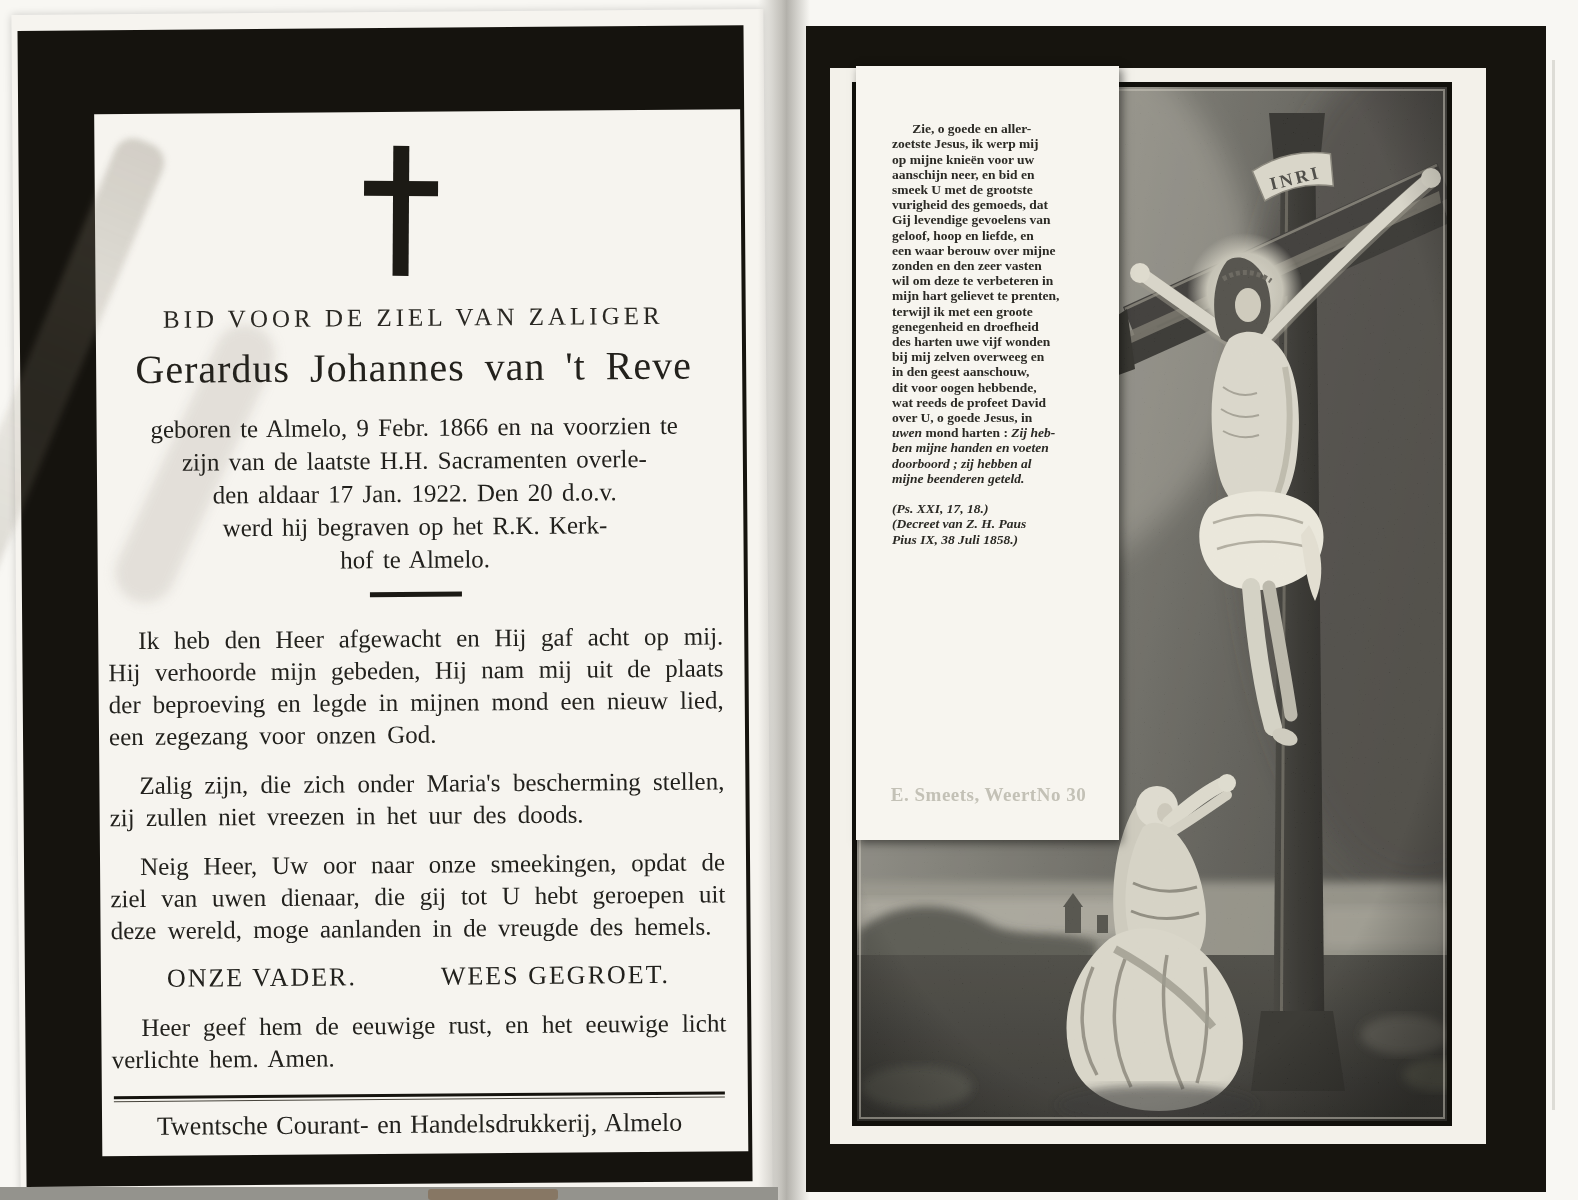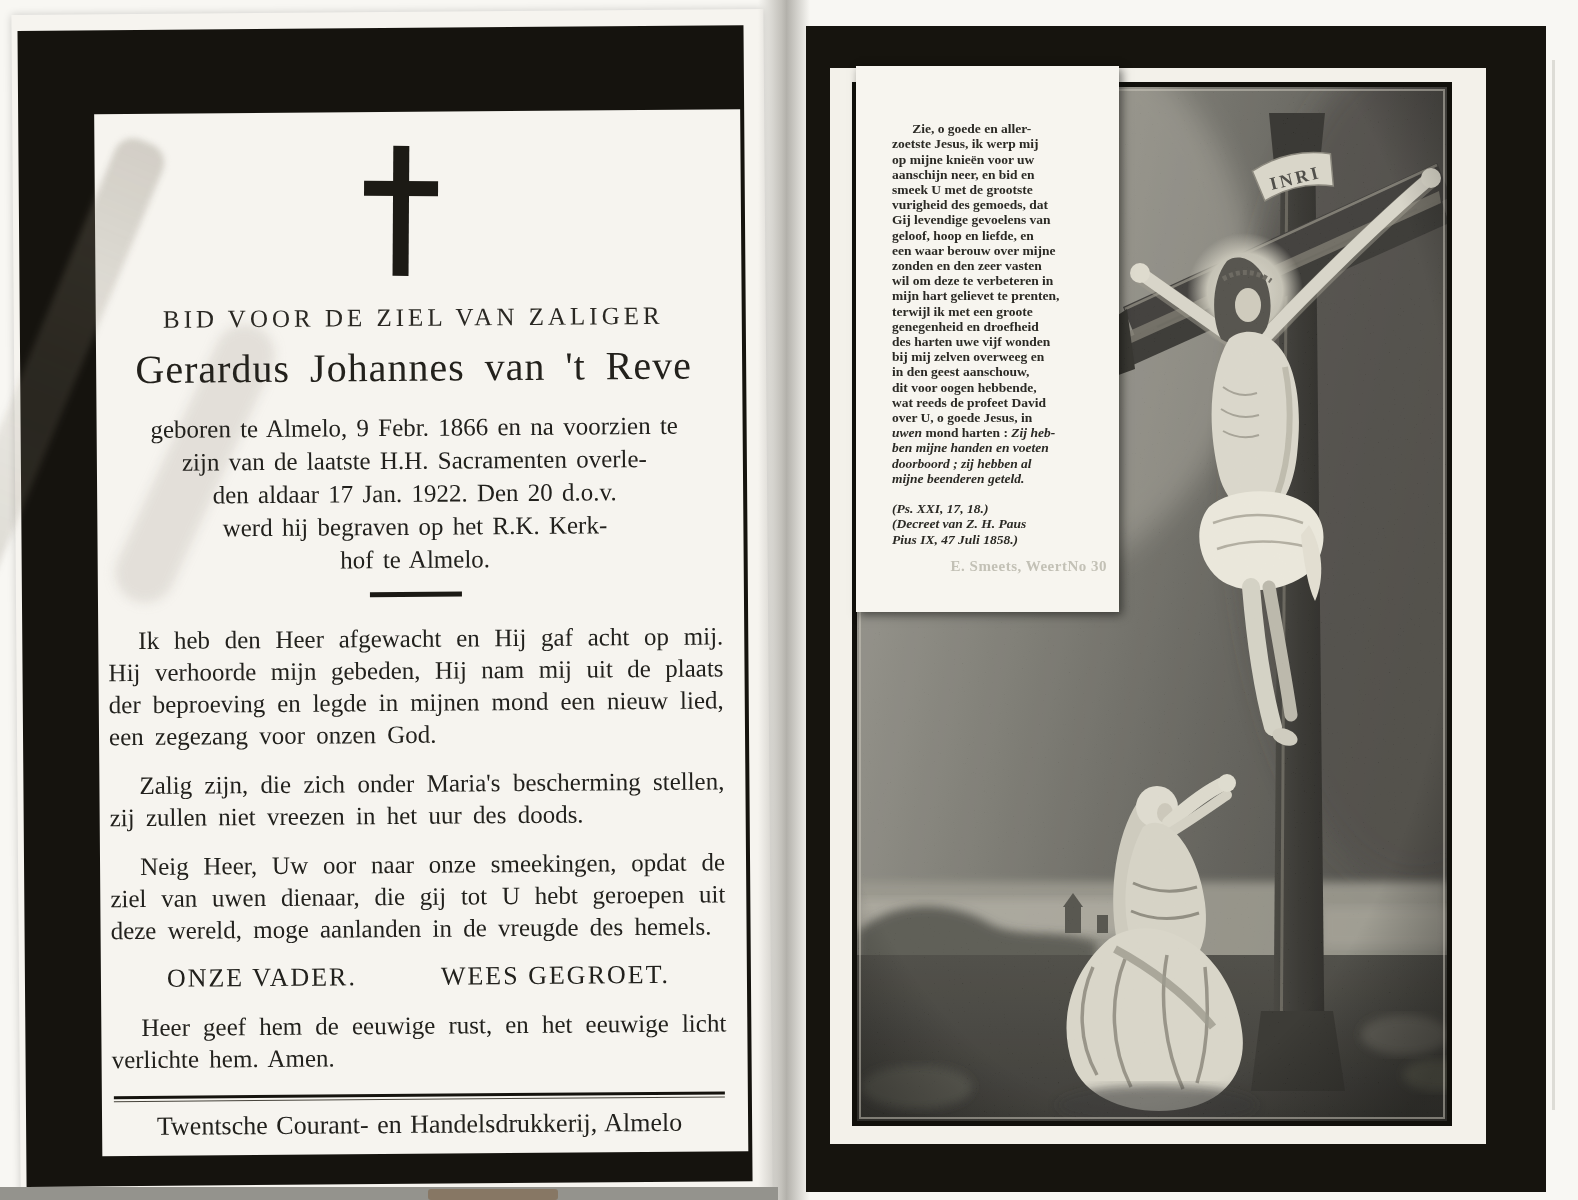--- a/index.html
+++ b/index.html
@@ -63,35 +63,35 @@
     border-top-width:42px;border-left-width:24px;
     border-right-width:60px;border-bottom-width:48px;
     pointer-events:none;
   }
   .engraving{
     position:absolute;left:46px;top:56px;width:600px;height:1044px;
     border:5px solid #11100b;background:#55534c;box-sizing:border-box;
   }
   .engraving svg{display:block;width:590px;height:1034px;}
   .prayer-panel{
-    position:absolute;left:50px;top:40px;width:263px;height:546px;
+    position:absolute;left:50px;top:40px;width:263px;height:774px;
     background:#f7f5ef;box-sizing:border-box;
     box-shadow:3px 3px 9px rgba(10,10,8,.55);
     padding:40px 20px 0 36px;
     font-weight:bold;font-size:13.5px;line-height:15.2px;
     color:#2b2a25;
   }
   .pp{white-space:pre;}
   .pp-indent{text-indent:14px;}
   .it{font-style:italic;}
   .pp-ref{white-space:pre;padding-right:6px;font-style:italic;}
   .panel-credit{
     position:absolute;left:14px;right:12px;bottom:38px;
-    display:flex;justify-content:flex-end;
-    color:#c3c1b6;font-size:15px;font-weight:bold;letter-spacing:.5px;
+    display:flex;justify-content:center;
+    color:#c3c1b6;font-size:19px;font-weight:bold;letter-spacing:.5px;
   }
   .edge-streak{position:absolute;left:1552px;top:60px;width:3px;height:1050px;background:#dddcd6;}
 </style>
 </head>
 <body>
 
 <div class="left-card">
   <div class="left-frame"></div>
   <div class="stain"></div>
   <div class="stain2"></div>
@@ -276,19 +276,19 @@
 dit voor oogen hebbende,
 wat reeds de profeet David
 over U, o goede Jesus, in
 </span><span class="it">uwen</span><span> mond harten : </span><span class="it">Zij heb-
 ben mijne handen en voeten
 doorboord ; zij hebben al
 mijne beenderen geteld.</span>
     </div>
     <div class="pp-ref">(Ps. XXI, 17, 18.)</div>
     <div class="pp-ref">(Decreet van Z. H. Paus
-Pius IX, 47 Juli 1858.)</div>
+Pius IX, 38 Juli 1858.)</div>
     <div class="panel-credit">
       <span>E. Smeets, Weert</span>
       <span>No 30</span>
     </div>
   </div>
 </div>
 
 </body></html>

